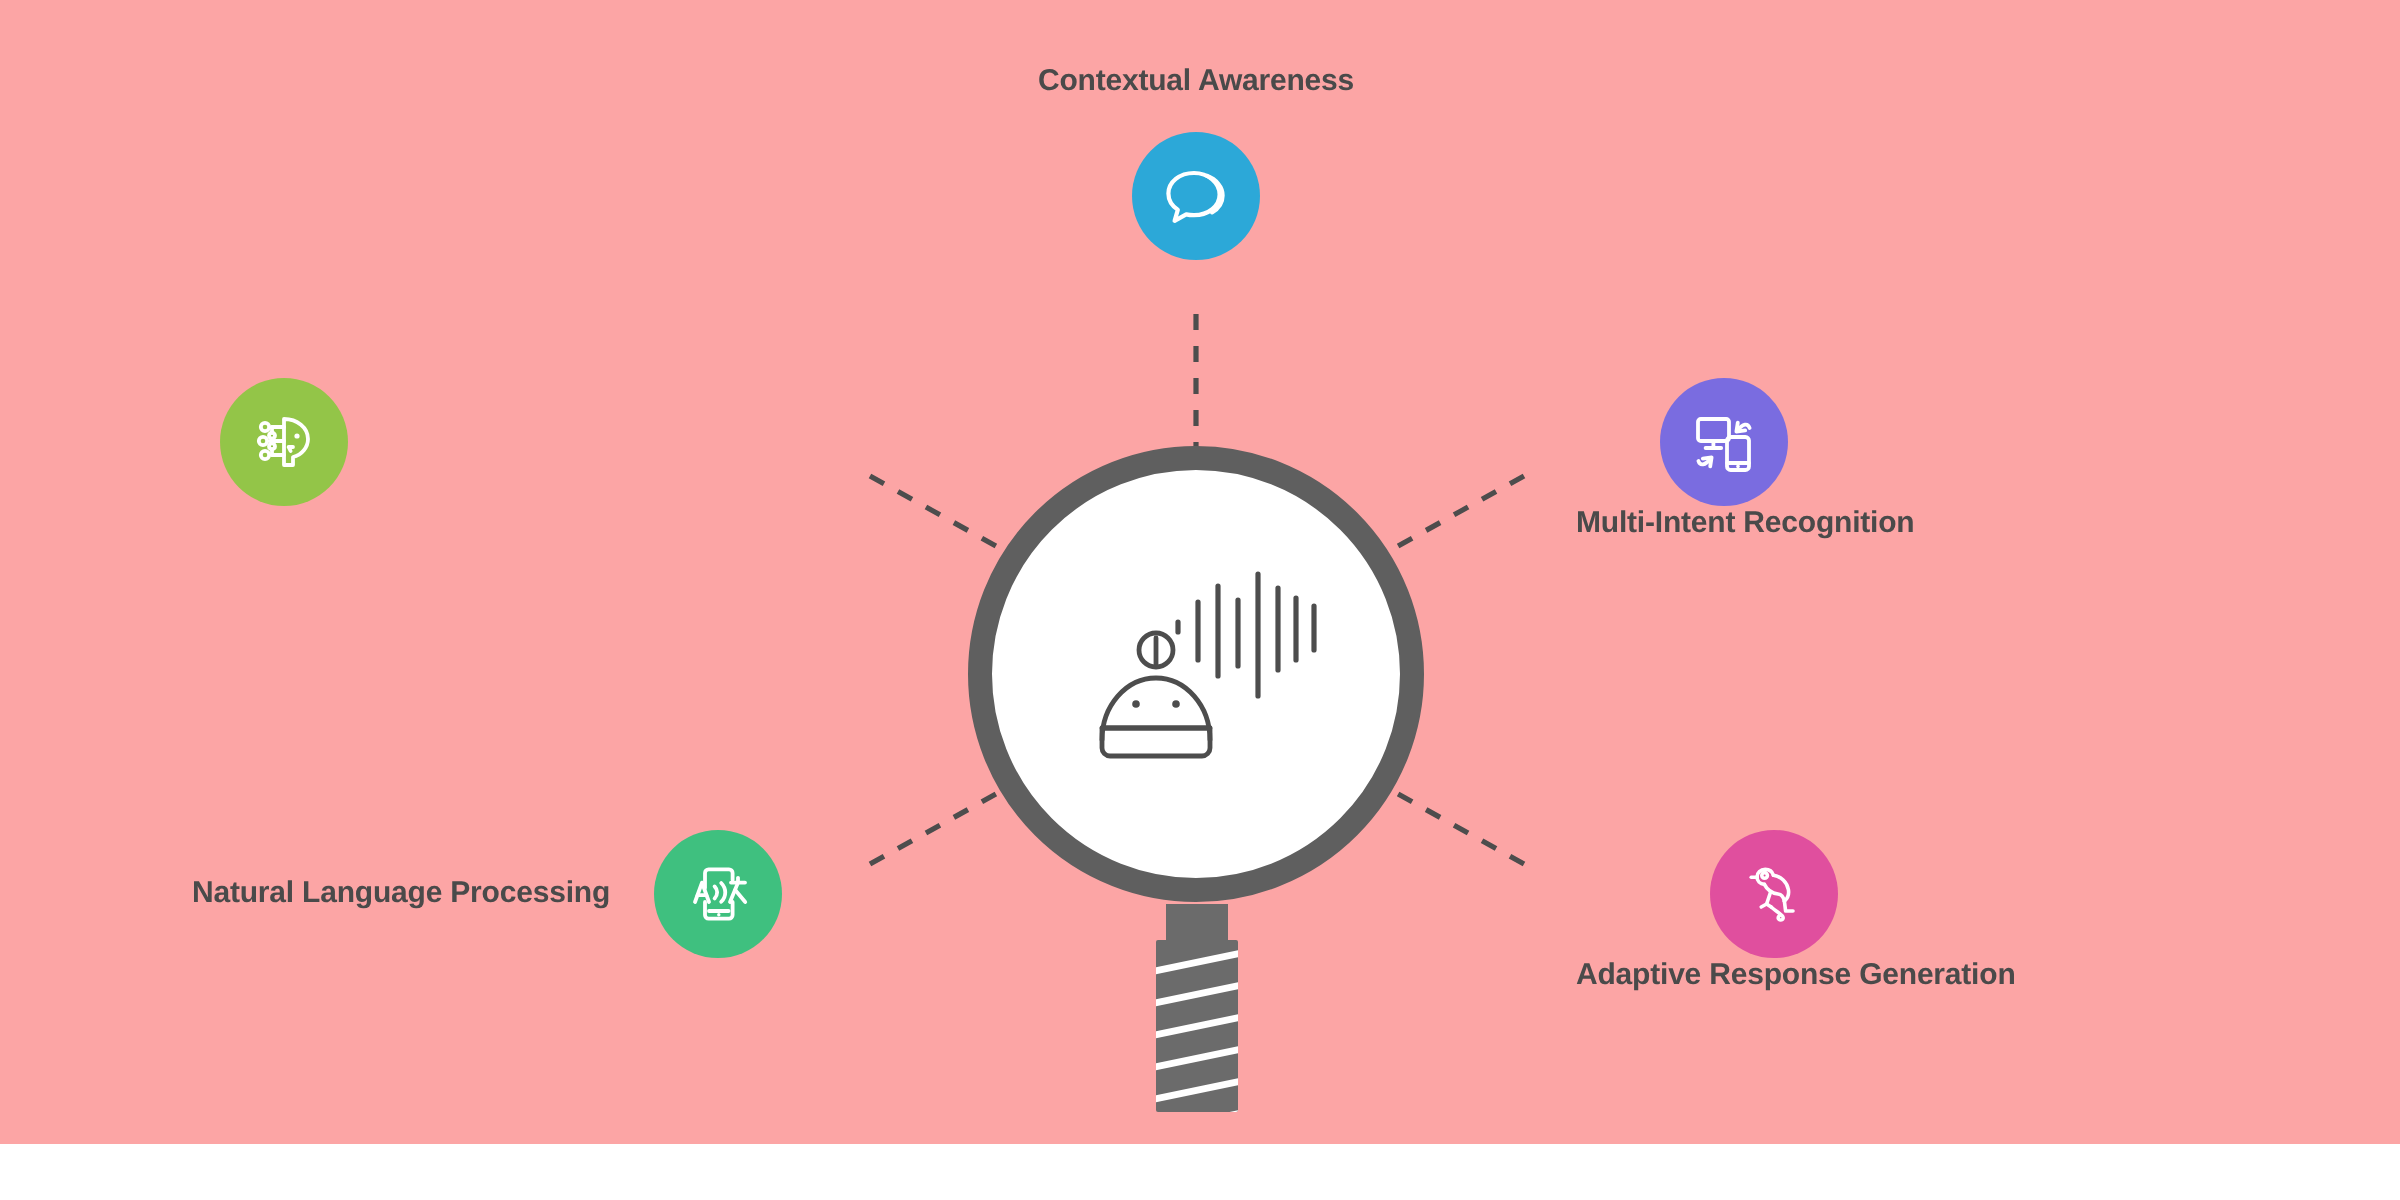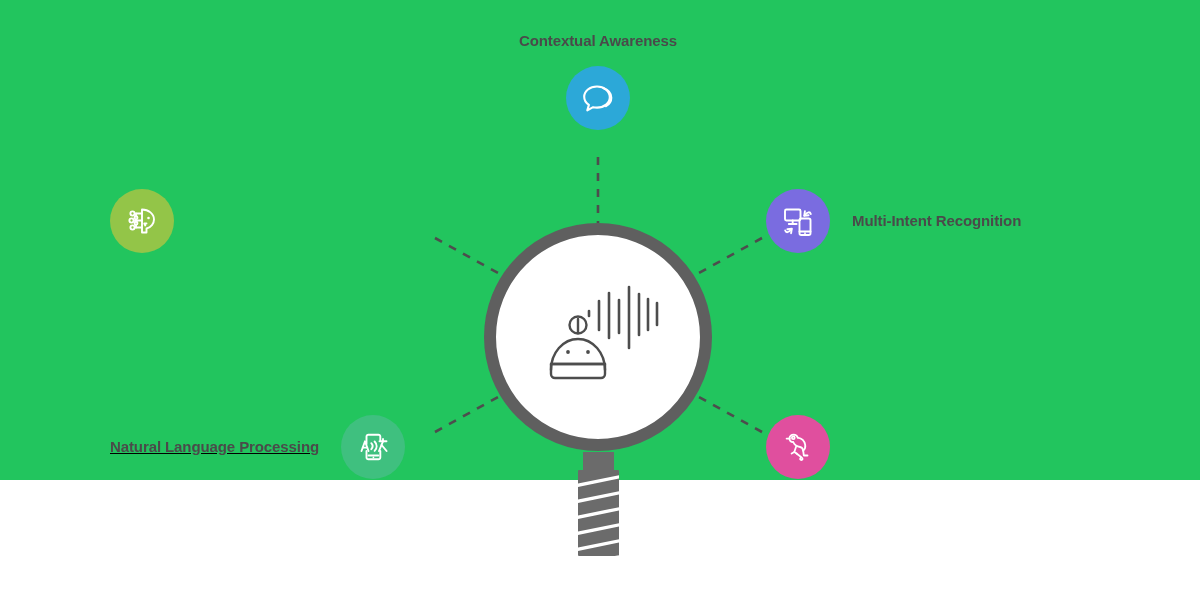--- a/index.html
+++ b/index.html
@@ -9,22 +9,22 @@
   }
   body {
     width: 1200px;
     height: 600px;
     font-family: "Liberation Sans", sans-serif;
     overflow: hidden;
   }
   #stage {
     position: relative;
     width: 1200px;
-    height: 480px;
-    background: #22c55e;
+    height: 572px;
+    background: #fca5a5;
   }
   #wires {
     position: absolute;
     left: 0;
     top: 0;
     width: 1200px;
     height: 600px;
   }
   #glass {
     position: absolute;
@@ -56,30 +56,30 @@
     font-size: 15px;
     font-weight: bold;
     color: #4a4a4a;
     letter-spacing: -0.1px;
     white-space: nowrap;
     line-height: 1.2;
   }
   
   .node.left  { flex-direction: row; }
   .node.left .node-label { margin-right: 22px; text-align: right; }
-  .node.right { flex-direction: row; align-items: center; }
+  .node.right { flex-direction: column; align-items: center; }
   .node.right .node-label { margin-left: 22px; text-align: left; }
   .node.top { flex-direction: column; }
   .node.top .node-label { margin-bottom: 16px; text-align: center; }
 
   
   #node-contextual-awareness { left: 408px; top: 32px; width: 380px; align-items: center; }
   #node-machine-learning     { left: 110px; top: 189px; }
   #node-multi-intent         { left: 766px; top: 189px; }
-  #node-nlp                  { left: 110px; top: 415px; text-decoration: underline; }
+  #node-nlp                  { left: 96px; top: 415px; }
   #node-adaptive-response    { left: 766px; top: 415px; }
 </style>
 </head>
 <body>
 
 <div id="stage">
 
   <svg id="wires" viewBox="0 0 1200 600" xmlns="http://www.w3.org/2000/svg">
     <g stroke="#4d4d4d" stroke-width="2.6" stroke-dasharray="8 8" fill="none" stroke-linecap="butt">
       <line x1="598" y1="157" x2="598" y2="224"></line>
@@ -244,15 +244,16 @@
 
           <path d="M 19.3 20 L 17.3 26 L 19.6 27.5"></path>
           <path d="M 17.3 26 L 14.6 27.5"></path>
 
           <path d="M 26.2 24.6 L 26.8 29.5 L 30.5 29.5"></path>
 
           <path d="M 19.6 27.5 C 21.5 29.2 23.5 30.4 25 31.8 C 26 32.8 25.6 34 24.3 34 C 23.2 34 22.8 33 23.4 32.2"></path>
         </g>
       </svg>
     </div>
+    <div class="node-label">Adaptive Response Generation</div>
   </div>
 
 </div>
 
 </body></html>

